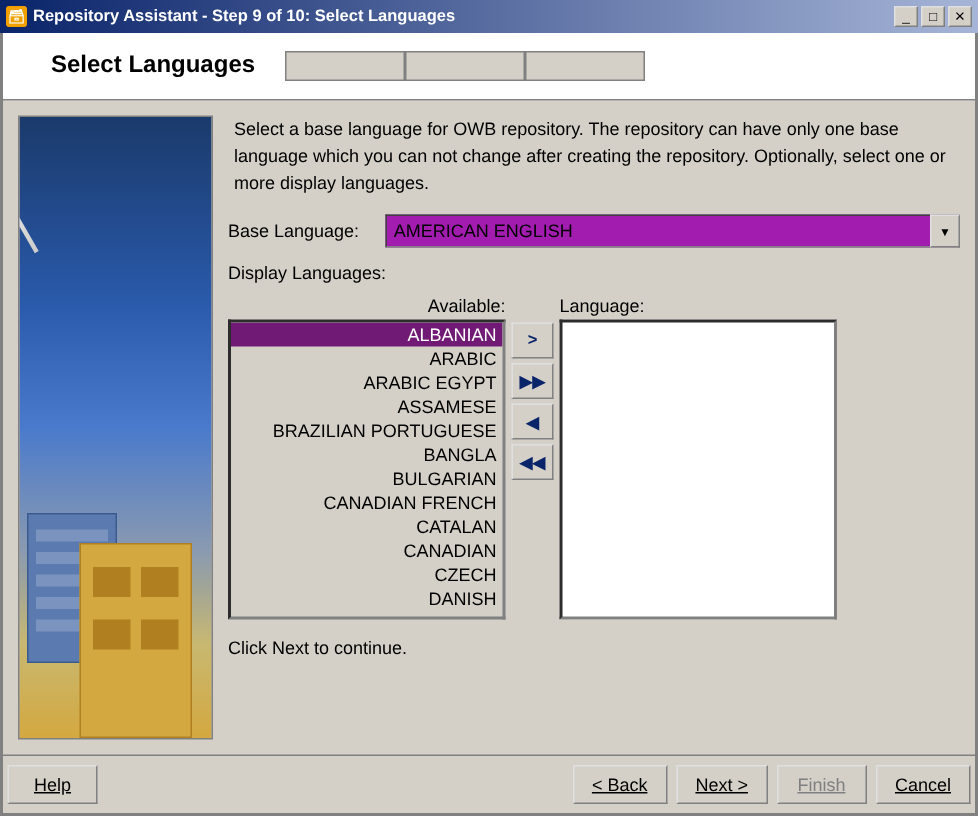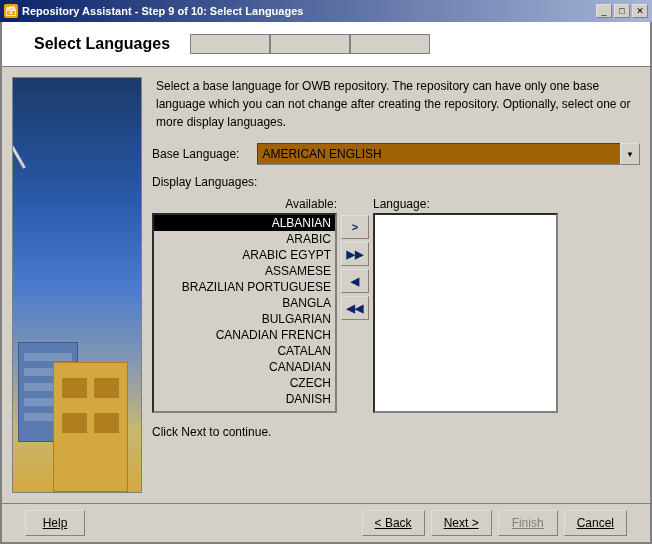--- a/index.html
+++ b/index.html
@@ -196,21 +196,21 @@
     .select-wrapper {
       flex: 1;
       position: relative;
     }
     .select-wrapper select {
       width: 100%;
       height: 22px;
       border: 1px solid #808080;
       border-top-color: #404040;
       border-left-color: #404040;
-      background: #a16207;
+      background: #a21caf;
       font-size: 12px;
       padding: 0 4px;
       appearance: none;
       -webkit-appearance: none;
     }
     .select-arrow {
       position: absolute;
       right: 0;
       top: 0;
       width: 20px;
@@ -243,21 +243,21 @@
     }
     .lang-list-label {
       font-size: 12px;
     }
     .lang-item {
       padding: 1px 4px;
       cursor: default;
       white-space: nowrap;
     }
     .lang-item.selected {
-      background: #000000;
+      background: #701a75;
       color: white;
     }
     .transfer-buttons {
       display: flex;
       flex-direction: column;
       gap: 3px;
       margin-top: 18px;
       align-items: center;
     }
     .transfer-btn {
@@ -279,21 +279,21 @@
       flex-direction: column;
       gap: 2px;
     }
     .footer-text {
       font-size: 12px;
       margin-top: 4px;
     }
     .bottom-bar {
       background: #d4d0c8;
       border-top: 1px solid #808080;
-      padding: 6px 23px;
+      padding: 6px 3px;
       display: flex;
       align-items: center;
       gap: 6px;
     }
     .bottom-btn {
       height: 26px;
       min-width: 60px;
       padding: 0 12px;
       background: #d4d0c8;
       border: 1px solid #808080;

